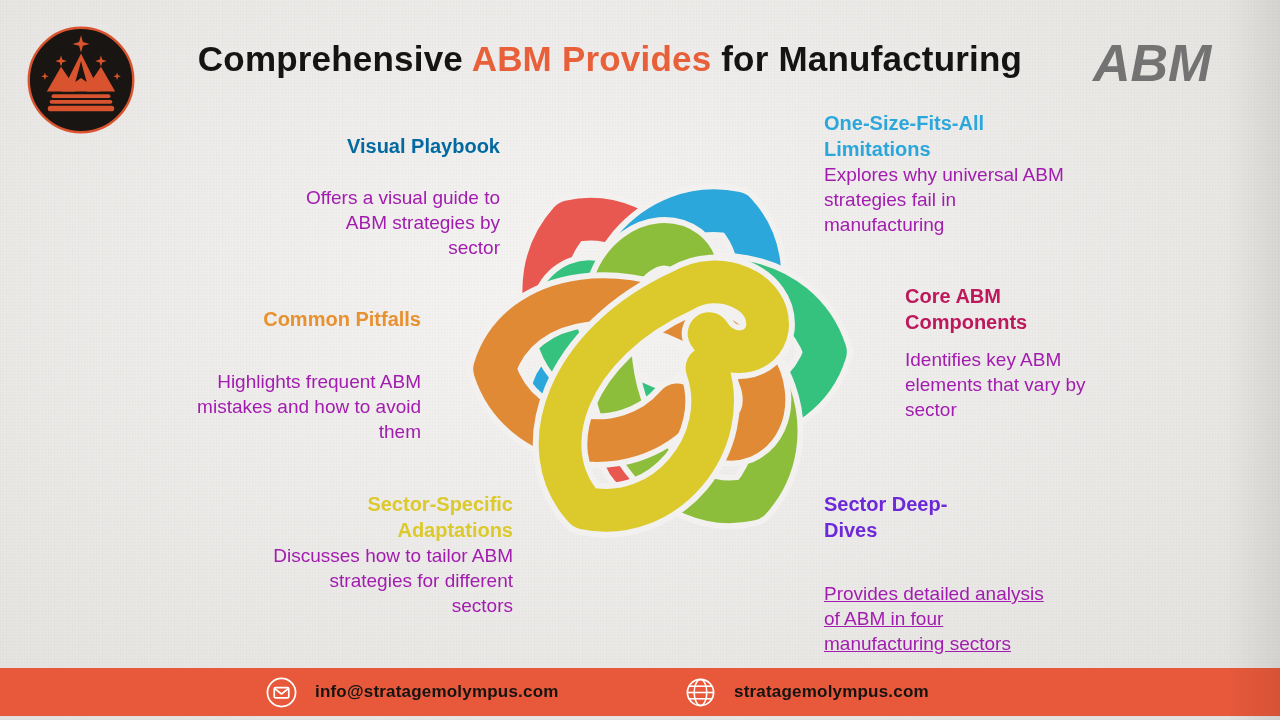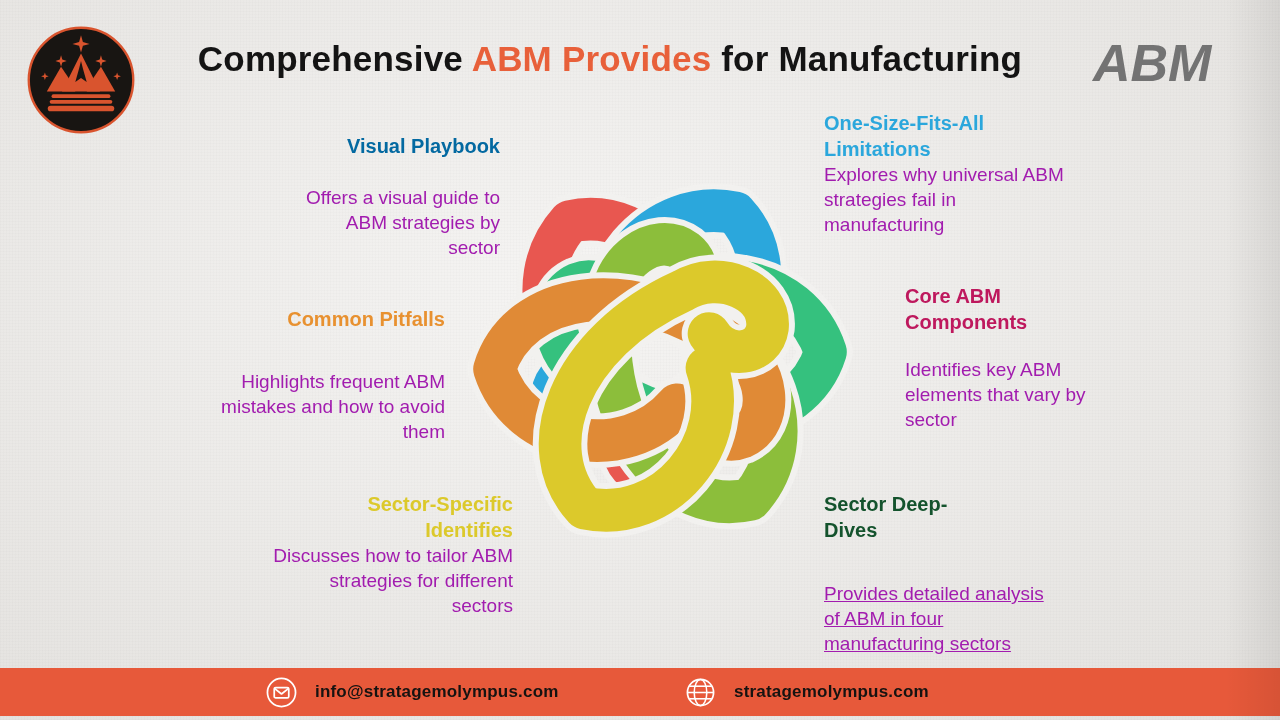--- a/index.html
+++ b/index.html
@@ -32,24 +32,24 @@
   }
   .sec { position:absolute; }
   .sec h3 { font-size:20px; font-weight:700; line-height:26px; white-space:pre-line; }
   .sec p  { font-size:19px; color:#a21caf; line-height:25px; white-space:pre-line; }
   .ta-r { text-align:right; }
   .ta-l { text-align:left; }
   .sec-visual   { right:780px; top:133px; width:290px; }
   .sec-visual p { margin-top:26px; }
   .sec-onesize  { left:824px; top:110px; width:280px; }
   .sec-onesize p{ }
-  .sec-pitfalls { right:835px; top:306px; width:246px; }
+  .sec-pitfalls { right:859px; top:306px; width:246px; }
   .sec-pitfalls p{ margin-top:37px; }
   .sec-core     { left:905px; top:283px; width:250px; }
-  .sec-core p   { margin-top:22px; }
+  .sec-core p   { margin-top:12px; }
   .sec-adapt    { right:767px; top:491px; width:290px; }
   .sec-adapt p  { }
   .sec-deep     { left:824px; top:491px; width:260px; }
   .sec-deep p   { margin-top:38px;text-decoration:underline; }
   .knot { position:absolute; left:425px; top:143px; width:470px; height:435px; }
   .footer-bar {
     position:absolute; left:0; top:668px; width:1280px; height:48px;
     display:flex; align-items:center;
   }
   .footer-item { display:flex; align-items:center; gap:18px; position:absolute; }
@@ -144,28 +144,28 @@
 <div class="sec sec-core ta-l">
   <h3 style="color:#be185d">Core ABM
 Components</h3>
   <p>Identifies key ABM
 elements that vary by
 sector</p>
 </div>
 
 <div class="sec sec-adapt ta-r">
   <h3 style="color:#DCC92B">Sector-Specific
-Identifies</h3>
+Adaptations</h3>
   <p>Discusses how to tailor ABM
 strategies for different
 sectors</p>
 </div>
 
 <div class="sec sec-deep ta-l">
-  <h3 style="color:#14532d">Sector Deep-
+  <h3 style="color:#6d28d9">Sector Deep-
 Dives</h3>
   <p>Provides detailed analysis
 of ABM in four
 manufacturing sectors</p>
 </div>
 
 <div class="footer-bar" style="background:#E7593A">
   <div class="footer-item email">
     <svg class="f-icon" viewBox="0 0 32 32">
       <circle cx="16" cy="16" r="14.5" fill="none" stroke="#FFFFFF" stroke-width="1.8"></circle>

